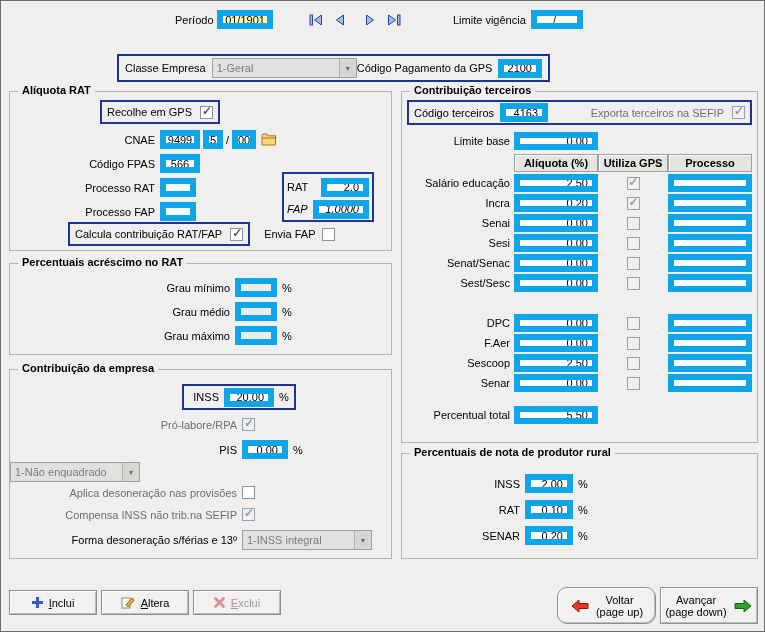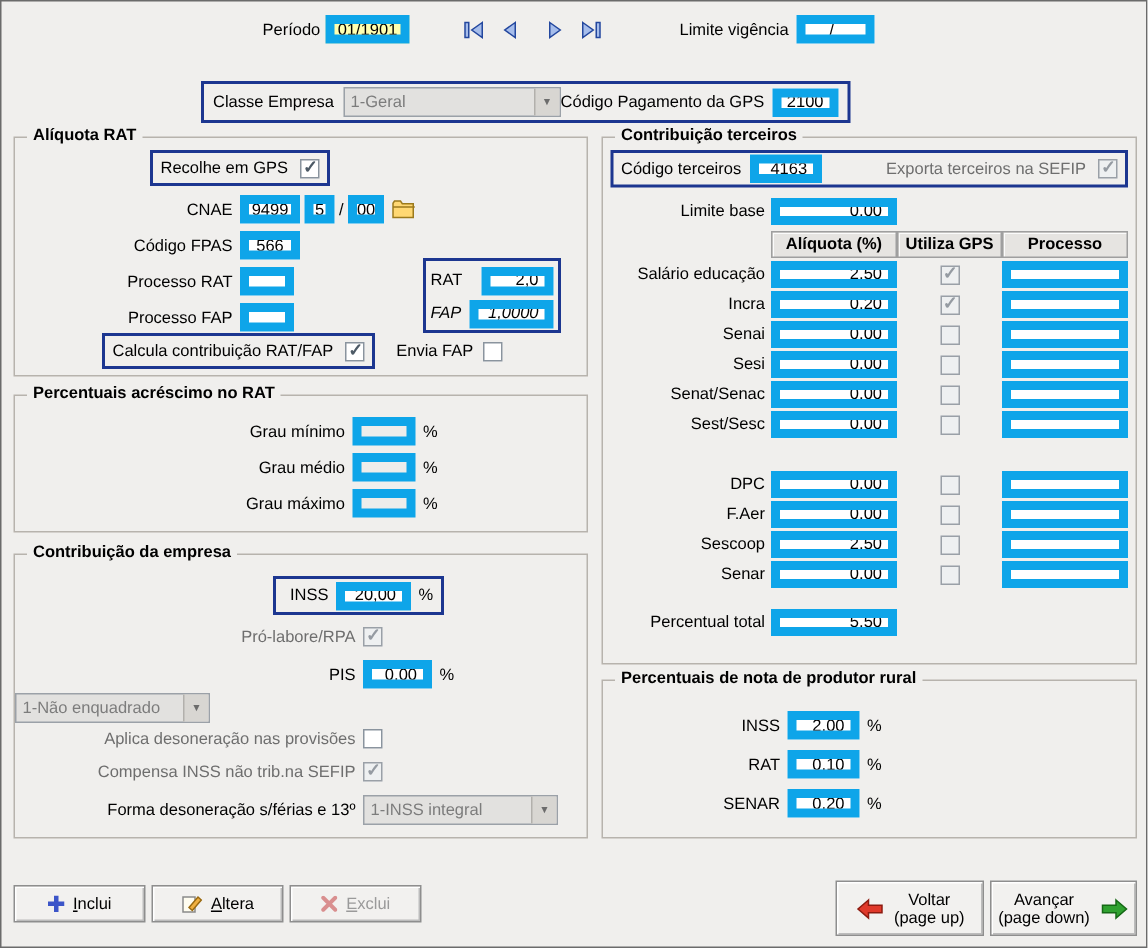--- a/index.html
+++ b/index.html
@@ -85,21 +85,21 @@
       <svg width="16" height="12" viewBox="0 0 16 12">
           <path d="M2.5 1 L9.5 6 L2.5 11 Z" fill="#a6bdeb" stroke="#23479e"></path>
           <rect x="11.5" y="1" width="2.5" height="10" fill="#a6bdeb" stroke="#23479e"></rect>
         </svg>
     </span>
   </div>
 
   <span class="abs lbl" style="left:452px;top:13px;">Limite vigência</span>
   <div class="abs field" style="left:530px;top:9px;width:52px;padding-left:16px;">/</div>
 
-  <div class="abs hl row" style="left:133px;top:53px;width:433px;height:15px;padding:12px 6px;">
+  <div class="abs hl row" style="left:116px;top:53px;width:433px;height:15px;padding:12px 6px;">
     <span class="lbl">Classe Empresa</span>
     <div class="combo" style="width:160px;margin-left:6px;">
       <span class="ctext">1-Geral</span>
       <span class="cbtn">▼</span>
     </div>
     <span class="lbl" style="margin-left:auto;">Código Pagamento da GPS</span>
     <div class="field num" style="width:46px;margin-left:6px;">2100</div>
   </div>
 
   <div class="grp" style="left:8px;top:90px;width:383px;height:160px;">
@@ -375,21 +375,21 @@
 
   <div class="abs btn dis" style="left:192px;top:589px;width:88px;height:25px;">
     <span class="iconbtn">
       <svg width="11" height="11" viewBox="0 0 11 11">
           <path d="M1.5 1.5 L9.5 9.5 M9.5 1.5 L1.5 9.5" stroke="#d98f8f" stroke-width="2.6" stroke-linecap="round"></path>
         </svg>
     </span>
     <span><span class="ul">E</span><span>xclui</span></span>
   </div>
 
-  <div class="abs btn" style="left:556px;top:586px;width:99px;height:37px;">
+  <div class="abs btn" style="left:556px;top:586px;width:99px;height:37px;border-radius:10px;">
     <span class="iconbtn">
       <svg width="20" height="16" viewBox="0 0 20 16">
           <path d="M9 2 L2 8 L9 14 L9 10.5 L18 10.5 L18 5.5 L9 5.5 Z" fill="#e0392a" stroke="#8d1b10"></path>
         </svg>
     </span>
     <span class="btxt">
       <span style="display:block;">Voltar</span>
       <span style="display:block;">(page up)</span>
     </span>
   </div>

